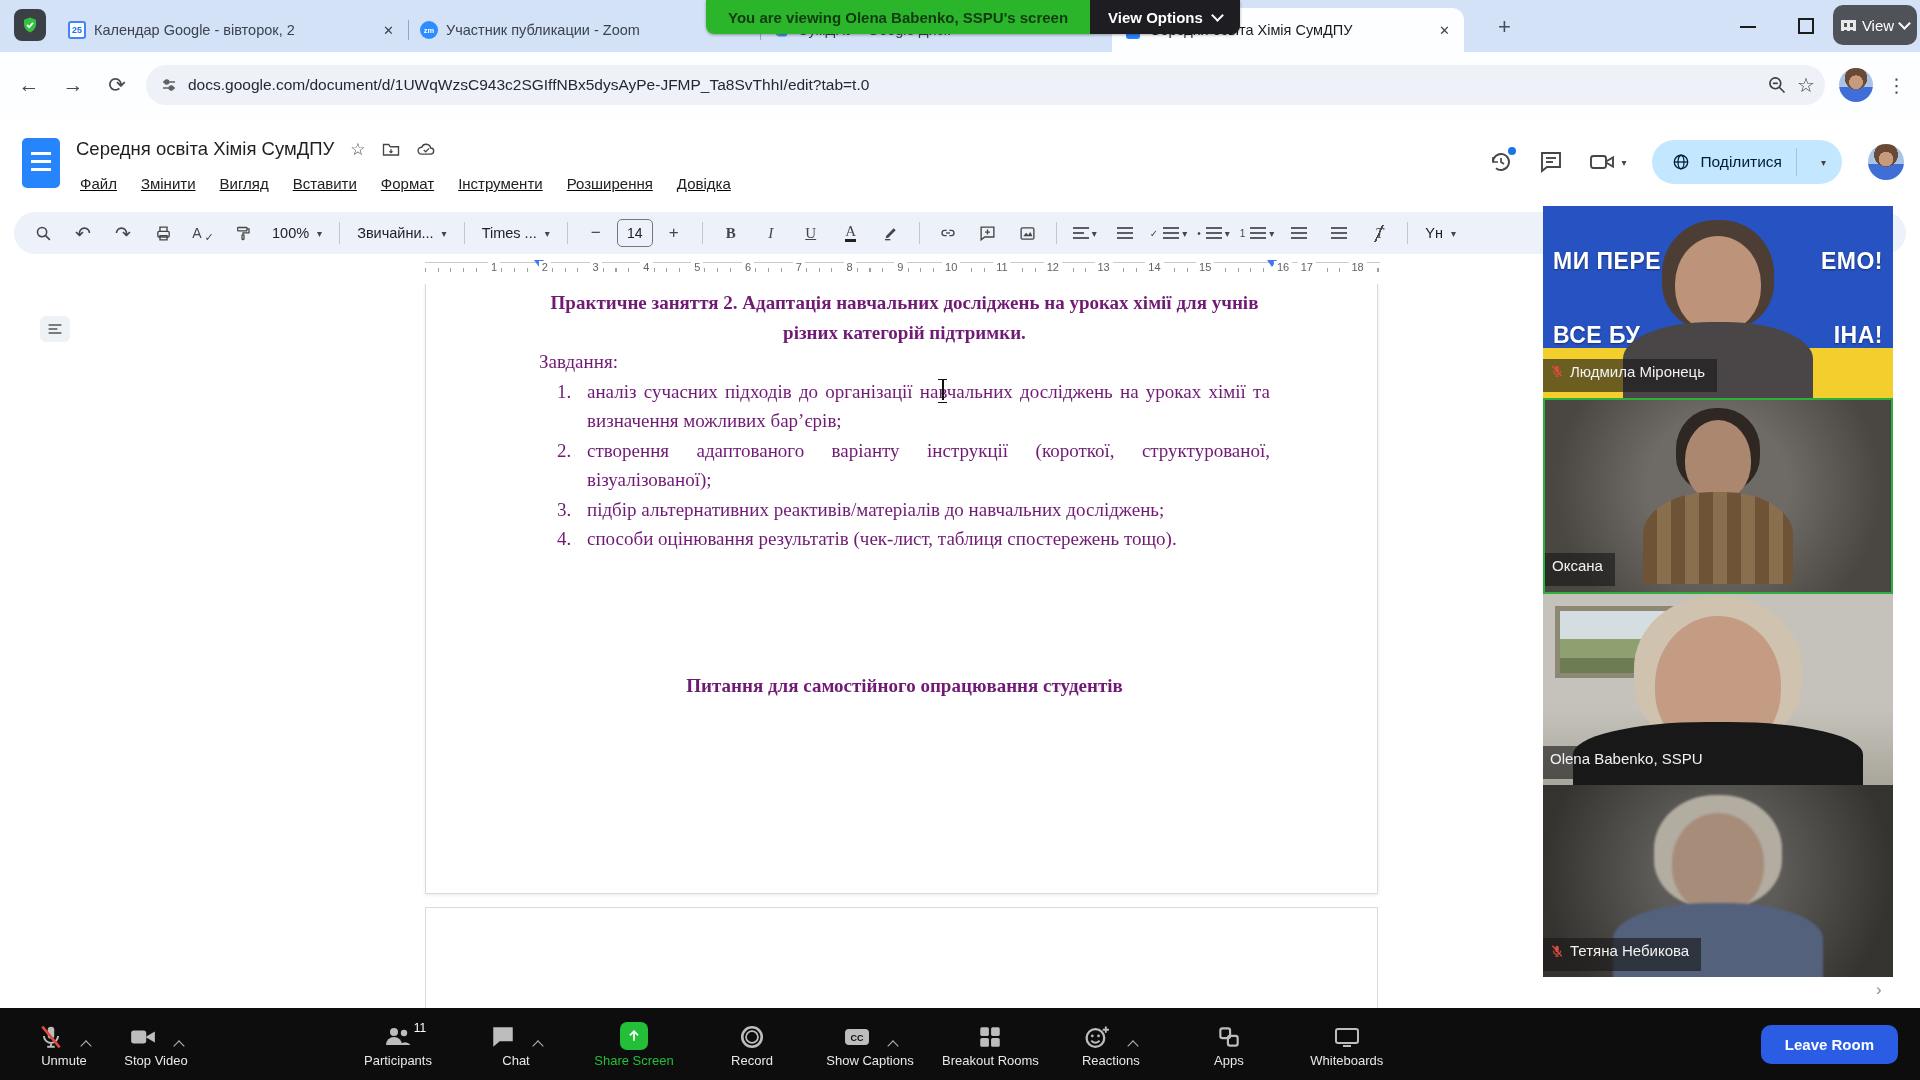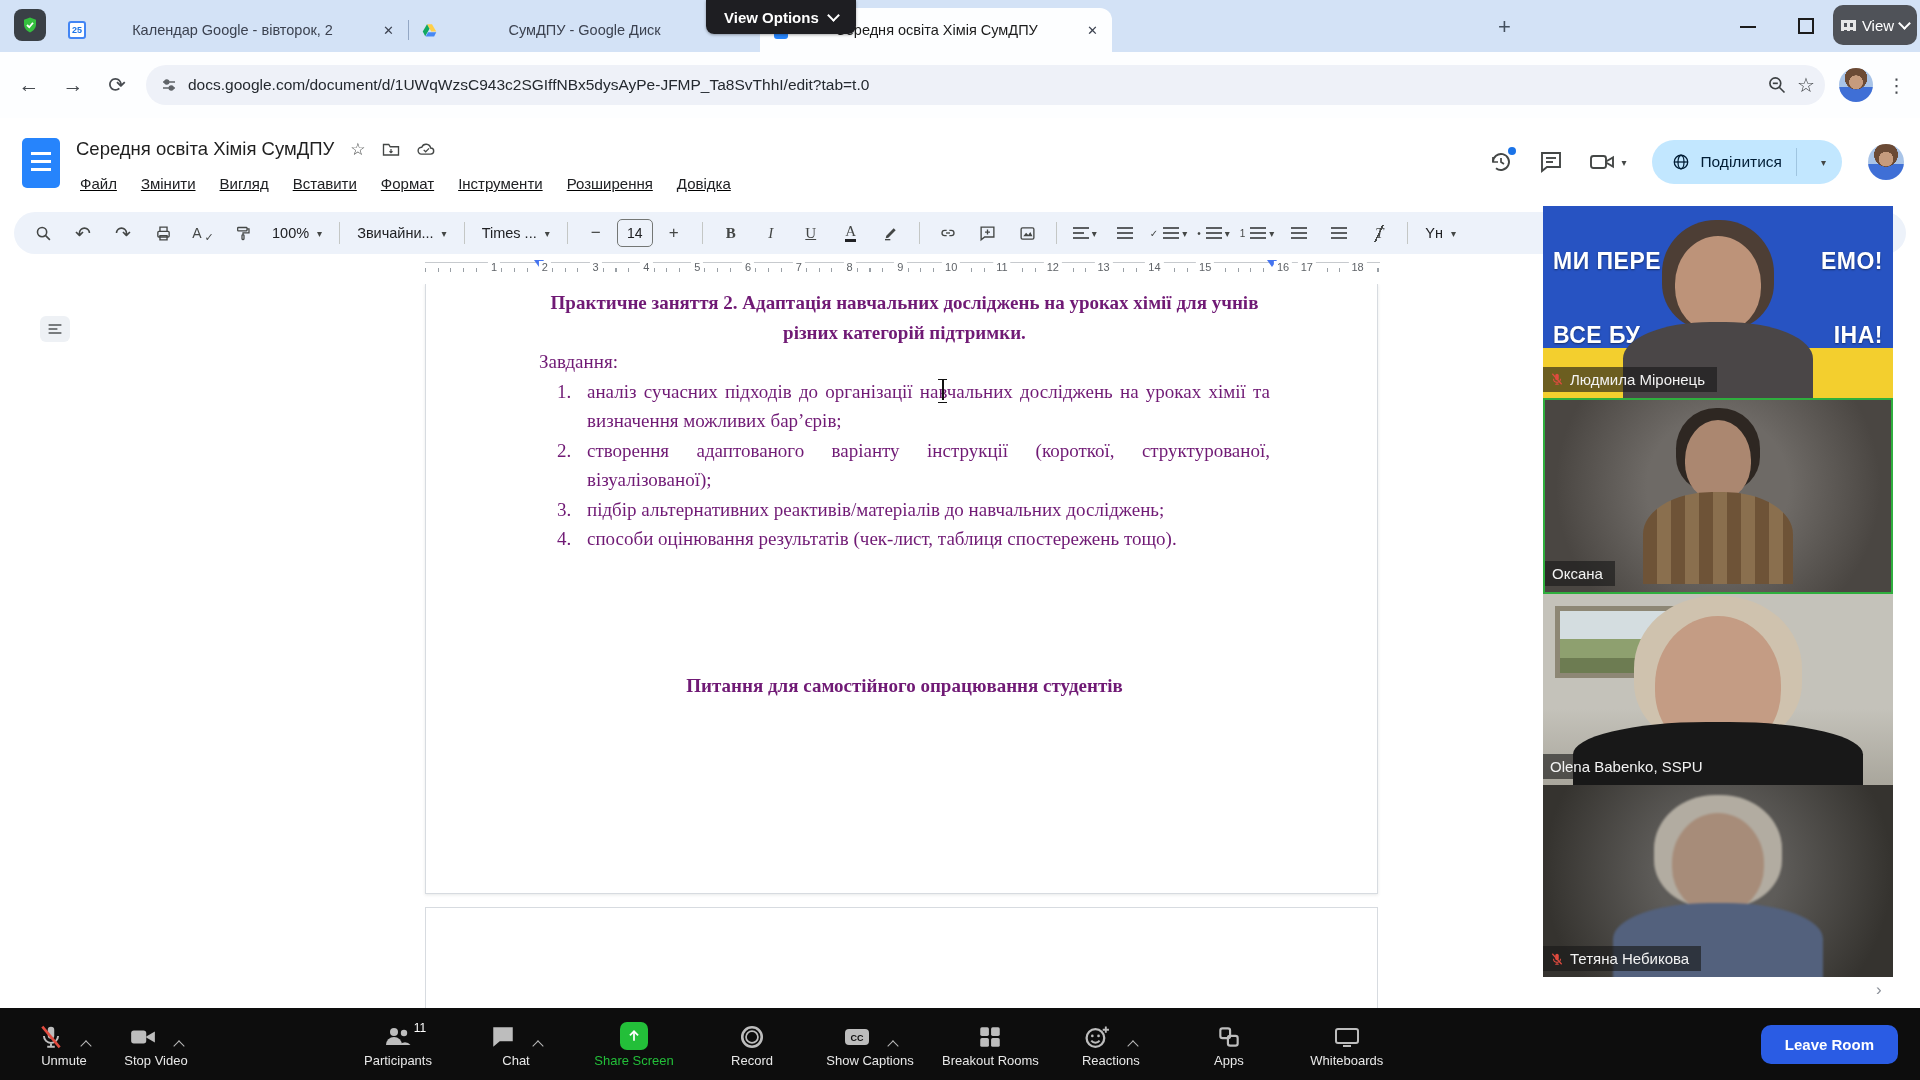--- a/index.html
+++ b/index.html
@@ -1,20 +1,20 @@
 <!DOCTYPE html>
 <html><head>
 <meta charset="utf-8">
 <style>
   html,body{margin:0;padding:0;background:#000;}
   .screen{position:relative;width:1920px;height:1080px;overflow:hidden;
     font-family:"Liberation Sans",sans-serif;background:#fff;}
 
   
-  .tabstrip{position:absolute;left:0;top:0;width:1920px;height:52px;background:#d3e2f6;text-align:center;}
+  .tabstrip{position:absolute;left:0;top:0;width:1920px;height:52px;background:#d3e2f6;}
   .ext-icon{position:absolute;left:14px;top:9px;width:32px;height:32px;border-radius:8px;
     background:#3a4046;display:flex;align-items:center;justify-content:center;}
   .tabs{position:absolute;left:56px;top:8px;display:flex;height:44px;align-items:stretch;}
   .tab{display:flex;align-items:center;gap:8px;padding:0 10px 0 12px;width:330px;
     color:#3c4250;font-size:14.5px;position:relative;}
   .tab .t-label{flex:1;white-space:nowrap;overflow:hidden;text-overflow:ellipsis;}
   .tab .t-close{color:#3c4250;font-size:13px;padding:2px 4px;border-radius:50%;}
   .tab.active{background:#fdfeff;border-radius:12px 12px 0 0;color:#1b1b1b;}
   .tab:not(.active):not(:first-child)::before{content:"";position:absolute;left:0;top:12px;height:20px;
     width:1px;background:#93a7c4;}
@@ -141,21 +141,21 @@
   .flag-line{position:absolute;width:100%;display:flex;justify-content:space-between;
     padding:0 10px;box-sizing:border-box;color:#fff;font-weight:800;font-size:23px;
     text-shadow:0 1px 2px rgba(0,0,0,.45);letter-spacing:.5px;}
   .fl1{top:42px;} .fl2{top:116px;}
   .p-hair{position:absolute;left:50%;transform:translateX(-50%);border-radius:48% 48% 42% 42%;}
   .p-face{position:absolute;left:50%;transform:translateX(-50%);border-radius:50% 50% 46% 46%;}
   .p-body{position:absolute;left:50%;transform:translateX(-50%);border-radius:46% 46% 0 0;}
   .painting{position:absolute;left:12px;top:12px;width:126px;height:62px;border:5px solid #8d8775;
     background:linear-gradient(180deg,#d4dde0 0 45%,#8ea06f 45% 75%,#6d7c52 75%);}
   .name-tag{position:absolute;left:0;bottom:6px;background:rgba(24,24,24,.62);color:#f2f2f2;
-    font-size:15px;display:flex;align-items:center;gap:6px;padding:4px 12px 4px 7px;z-index:3;}
+    font-size:15px;display:flex;align-items:center;gap:6px;padding:4px 12px 12px 7px;z-index:3;}
   .panel-chev{position:absolute;left:1876px;top:980px;color:#8a8f98;font-size:17px;z-index:41;}
 
   
   .zoombar{position:absolute;left:0;top:1008px;width:1920px;height:72px;background:#0d0d0d;
     display:flex;align-items:center;padding:0 18px;box-sizing:border-box;}
   .zitem{display:flex;flex-direction:column;align-items:center;justify-content:center;gap:3px;
     color:#e8e8e8;font-size:13px;min-width:92px;position:relative;}
   .zitem .zi-row{height:30px;display:flex;align-items:flex-end;gap:18px;}
   .zlabel{white-space:nowrap;}
   .caret-up{width:7px;height:7px;border-left:1.7px solid #b9b9b9;border-top:1.7px solid #b9b9b9;
@@ -181,20 +181,25 @@
         <path d="M8 12l3 3 5-6" stroke="#fff" stroke-width="2.4" fill="none"></path>
       </svg>
     </div>
     <div class="tabs">
       <div class="tab">
         <span class="fav fav-cal">25</span>
         <span class="t-label">Календар Google - вівторок, 2</span>
         <span class="t-close">✕</span>
       </div>
       <div class="tab">
+        <span class="fav fav-zm">zm</span>
+        <span class="t-label">Участник публикации - Zoom</span>
+        <span class="t-close">✕</span>
+      </div>
+      <div class="tab">
         <span class="fav">
           <svg width="17" height="17" viewBox="0 0 24 24">
             <path fill="#ffcf48" d="M8.5 3h7l6 10.5h-7z"></path>
             <path fill="#11a861" d="M8.5 3 2.5 13.5 6 20l6-10.5z"></path>
             <path fill="#4688f4" d="M6.5 20.5h12l3-6H10z"></path>
           </svg>
         </span>
         <span class="t-label">СумДПУ - Google Диск</span>
         <span class="t-close">✕</span>
       </div>
@@ -211,20 +216,21 @@
     <div class="win-restore"></div>
   </div>
 
   <div class="view-pill">
     <span class="grid-ic"></span>
     <span>View</span>
     <span class="chev-dn"></span>
   </div>
 
   <div class="share-banner">
+    <div class="sb-green">You are viewing Olena Babenko, SSPU's screen</div>
     <div class="sb-dark">
       <span>View Options</span>
       <span class="chev-dn"></span>
     </div>
   </div>
 
   <div class="navbar">
     <span class="nav-ic">←</span>
     <span class="nav-ic">→</span>
     <span class="nav-ic">⟳</span>

